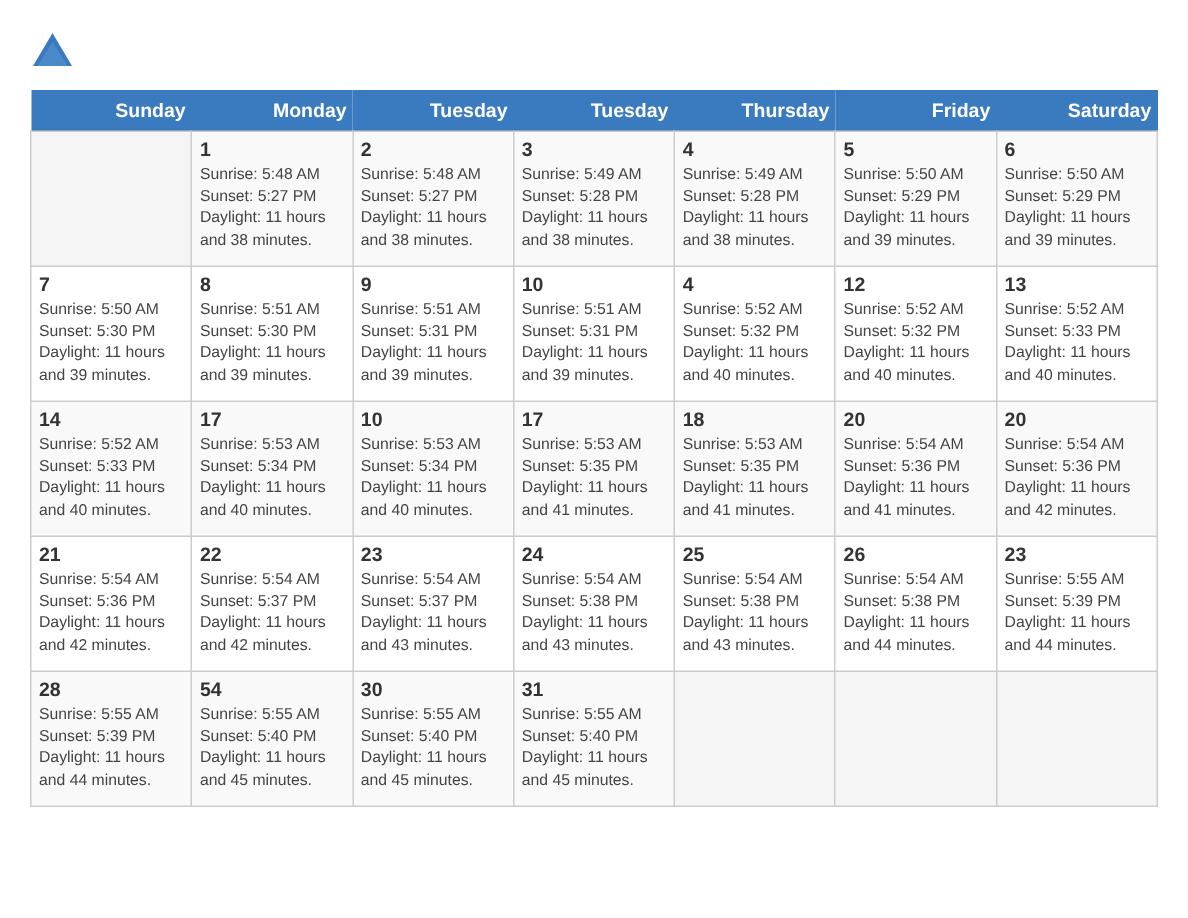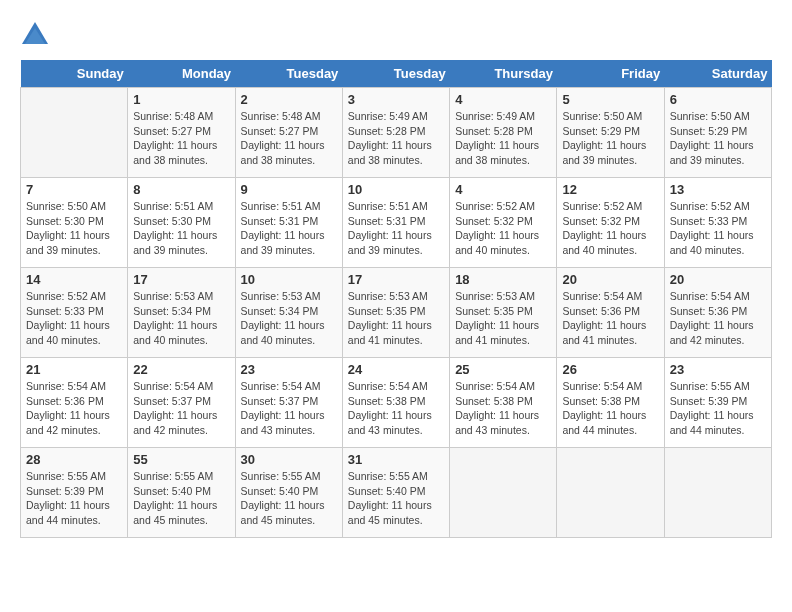--- a/index.html
+++ b/index.html
@@ -294,21 +294,21 @@
         </td>
       </tr>
       <tr>
         <td>
           <span class="day-num">28</span>
           <div class="day-detail">
             Sunrise: 5:55 AM<br>Sunset: 5:39 PM<br>Daylight: 11 hours and 44 minutes.
           </div>
         </td>
         <td>
-          <span class="day-num">55</span>
+          <span class="day-num">54</span>
           <div class="day-detail">
             Sunrise: 5:55 AM<br>Sunset: 5:40 PM<br>Daylight: 11 hours and 45 minutes.
           </div>
         </td>
         <td>
           <span class="day-num">30</span>
           <div class="day-detail">
             Sunrise: 5:55 AM<br>Sunset: 5:40 PM<br>Daylight: 11 hours and 45 minutes.
           </div>
         </td>

